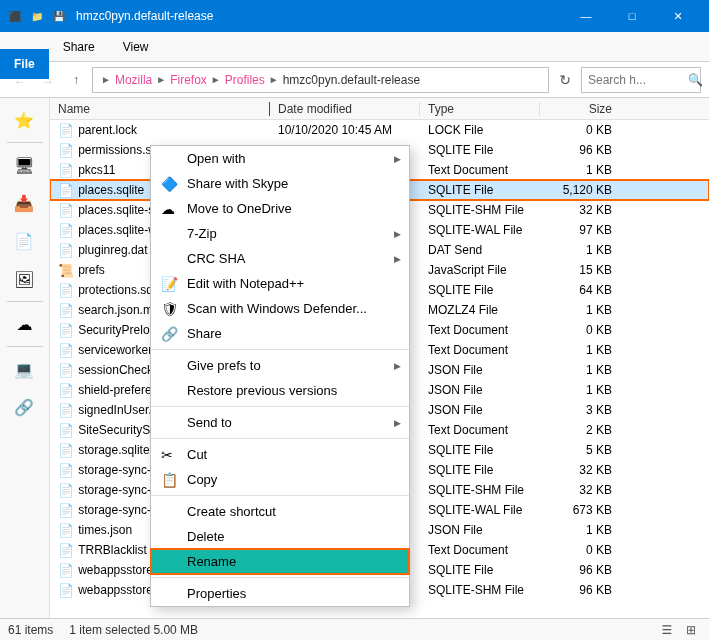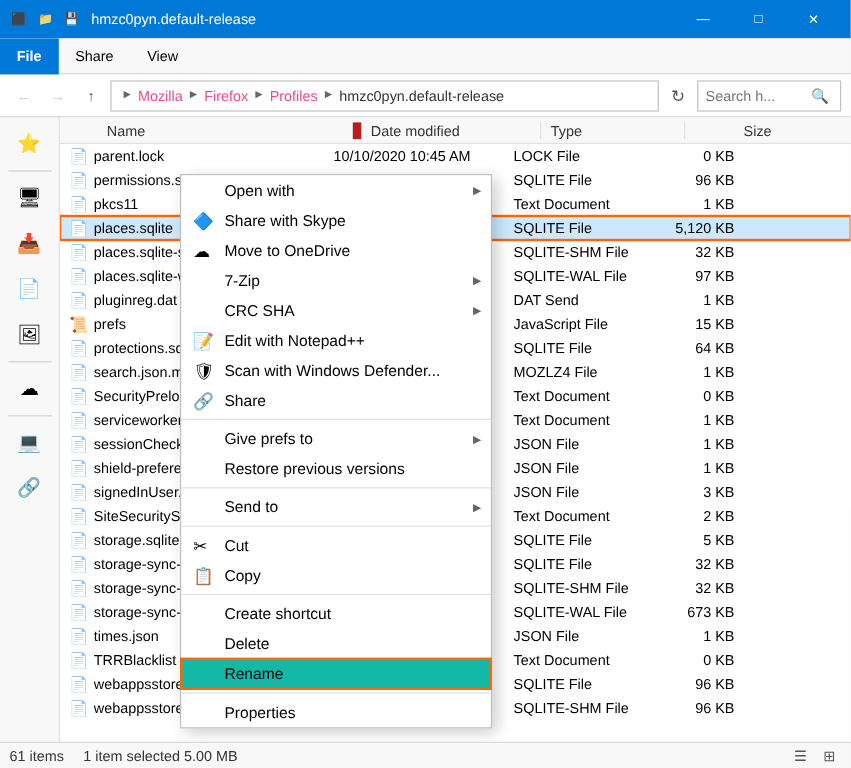--- a/index.html
+++ b/index.html
@@ -15,48 +15,48 @@
       color: white;
     }
     .title-bar-icons { display: flex; gap: 6px; align-items: center; margin-right: 8px; }
     .title-bar-icon { width: 16px; height: 16px; display: flex; align-items: center; justify-content: center; font-size: 10px; color: white; opacity: 0.9; }
     .title-bar-title { flex: 1; font-size: 12px; color: white; }
     .title-bar-controls { display: flex; gap: 0; }
     .title-bar-btn { width: 46px; height: 32px; display: flex; align-items: center; justify-content: center; color: white; font-size: 11px; cursor: pointer; }
     .ribbon-tabs { display: flex; height: 30px; background: #f8f8f8; border-bottom: 1px solid #d0d0d0; }
     .ribbon-tab { padding: 0 14px; display: flex; align-items: center; font-size: 12px; cursor: pointer; height: 30px; }
     .ribbon-tab.active { background: white; color: #0078d7; border-top: 2px solid #0078d7; border-left: 1px solid #d0d0d0; border-right: 1px solid #d0d0d0; border-bottom: 1px solid white; margin-bottom: -1px; }
-    .ribbon-tab.file { background: #0078d7; color: white; font-weight: bold; }
+    .ribbon-tab.file { background: #0078d7; color: white; font-weight: bold; margin-top: 17px; }
 
     
     .address-bar { height: 36px; display: flex; align-items: center; padding: 4px 8px; gap: 4px; background: white; border-bottom: 1px solid #d0d0d0; }
     .nav-btn { width: 24px; height: 24px; display: flex; align-items: center; justify-content: center; color: #555; font-size: 12px; cursor: pointer; border-radius: 2px; }
     .nav-btn.disabled { color: #ccc; cursor: default; }
     .breadcrumb-bar { flex: 1; height: 26px; background: white; border: 1px solid #c0c0c0; display: flex; align-items: center; padding: 0 6px; gap: 2px; font-size: 12px; }
     .breadcrumb-sep { color: #666; margin: 0 2px; font-size: 10px; }
     .breadcrumb-item { color: #ec4899; cursor: pointer; }
     .breadcrumb-last { color: #333; }
     .refresh-btn { width: 24px; height: 24px; display: flex; align-items: center; justify-content: center; color: #555; font-size: 14px; cursor: pointer; }
-    .search-box { width: 120px; height: 26px; border: 1px solid #c0c0c0; display: flex; align-items: center; padding: 0 6px; background: white; gap: 8px; }
+    .search-box { width: 120px; height: 26px; border: 1px solid #c0c0c0; display: flex; align-items: center; padding: 0 6px; background: white; gap: 20px; }
     .search-box input { border: none; outline: none; font-size: 12px; width: 80px; color: #999; }
     .search-icon-box { color: #666; font-size: 12px; }
 
     
     .main-layout { display: flex; height: calc(640px - 32px - 30px - 36px - 22px); }
 
     
     .sidebar { width: 50px; background: #f8f8f8; border-right: 1px solid #e0e0e0; display: flex; flex-direction: column; align-items: center; padding: 4px 0; gap: 2px; overflow: hidden; }
     .sidebar-item { width: 40px; height: 36px; display: flex; flex-direction: column; align-items: center; justify-content: center; cursor: pointer; border-radius: 2px; gap: 2px; }
     .sidebar-icon { font-size: 16px; }
     .sidebar-divider { width: 36px; height: 1px; background: #d0d0d0; margin: 2px 0; }
 
     
     .file-list-container { flex: 1; background: white; overflow: hidden; position: relative; }
     .file-list-header { display: flex; height: 22px; background: #f8f8f8; border-bottom: 1px solid #e0e0e0; font-size: 12px; color: #333; align-items: center; }
-    .col-name { width: 220px; padding: 0 8px; border-right: 7px solid #b91c1c; margin-left: 31px; }
+    .col-name { width: 220px; padding: 0 8px; border-right: 1px solid #b91c1c; }
     .col-date { width: 150px; padding: 0 8px; border-right: 1px solid #e0e0e0; }
     .col-type { width: 120px; padding: 0 8px; border-right: 1px solid #e0e0e0; }
     .col-size { width: 80px; padding: 0 8px; text-align: right; }
     .file-list { overflow-y: auto; height: calc(100% - 22px); }
     .file-row { display: flex; height: 20px; align-items: center; cursor: pointer; font-size: 12px; }
     .file-row.context-selected { background: #cce8ff; outline: 2px solid #ff6600; }
     .file-col-name { width: 220px; padding: 0 8px; display: flex; align-items: center; gap: 4px; white-space: nowrap; overflow: hidden; }
     .file-col-date { width: 150px; padding: 0 8px; white-space: nowrap; }
     .file-col-type { width: 120px; padding: 0 8px; white-space: nowrap; overflow: hidden; }
     .file-col-size { width: 80px; padding: 0 8px; text-align: right; white-space: nowrap; }

